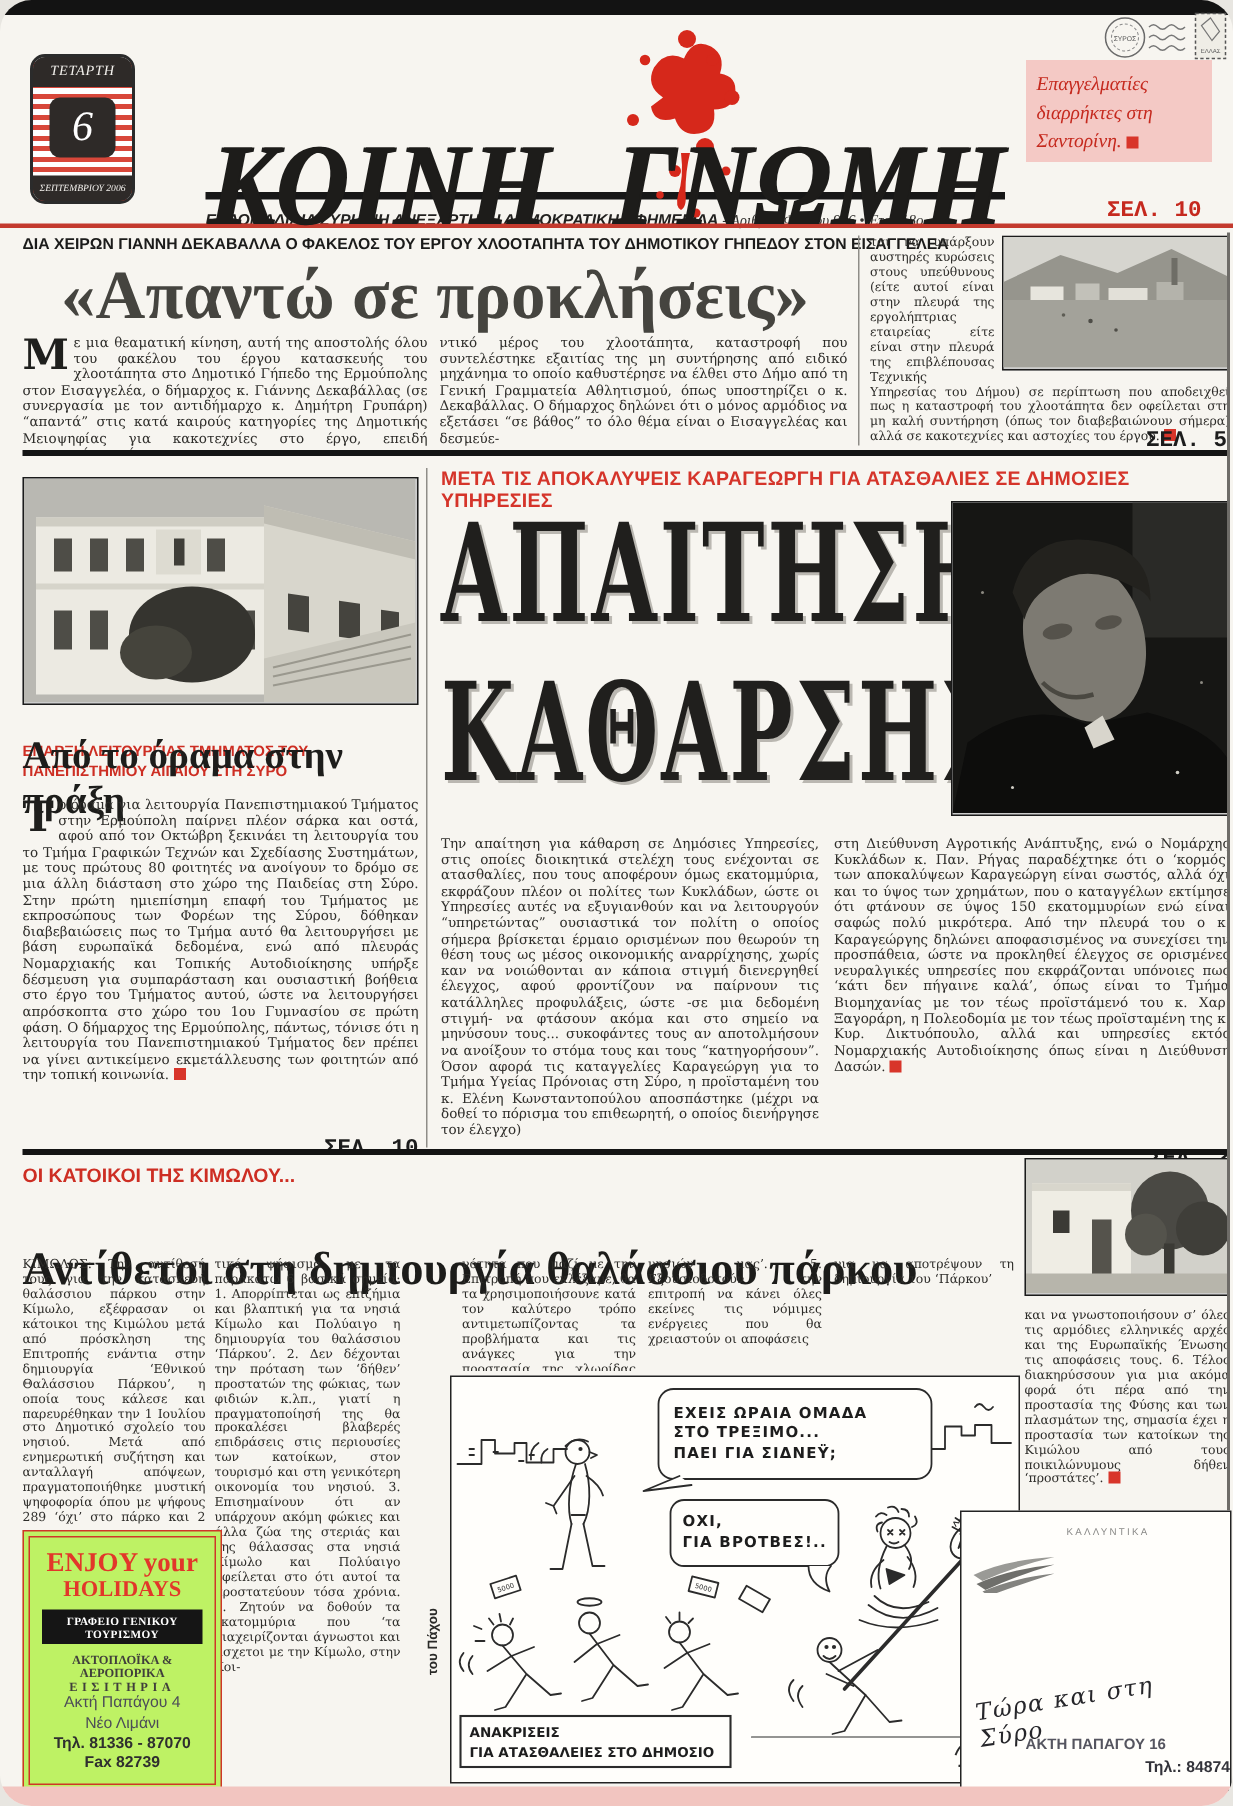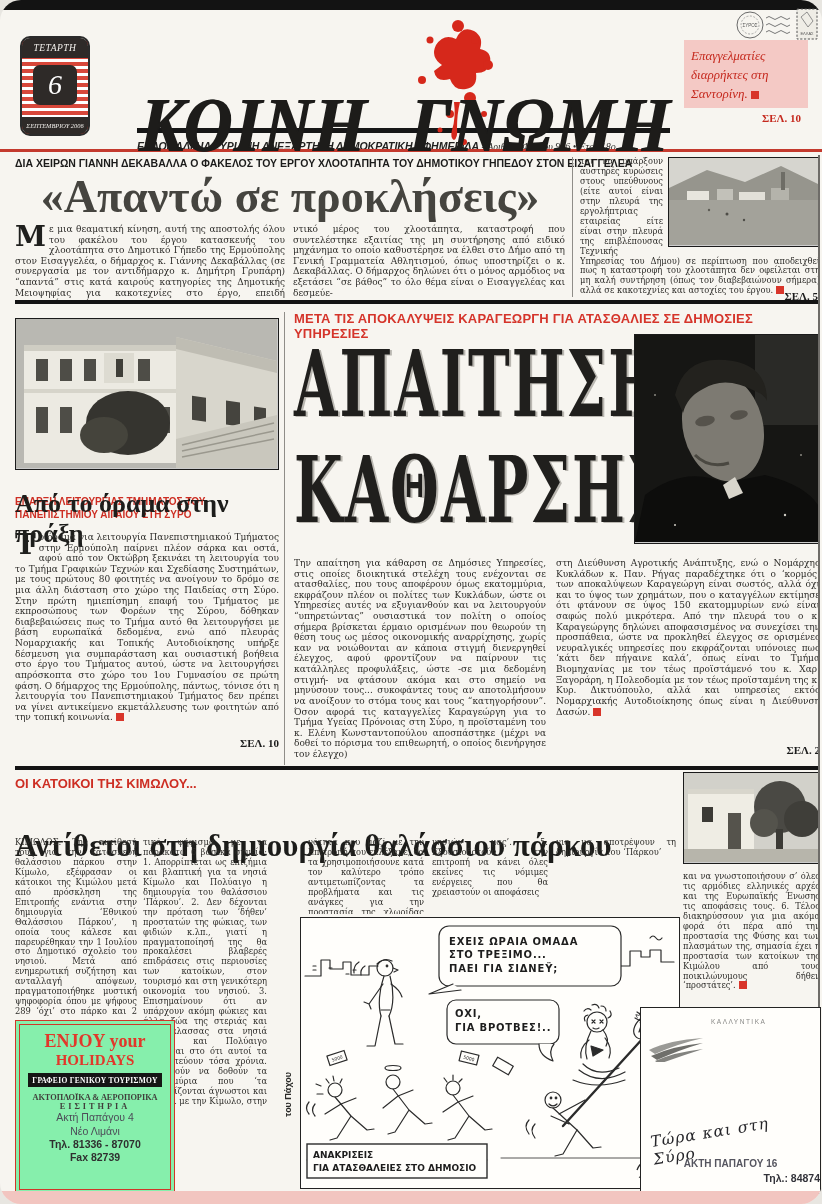--- a/index.html
+++ b/index.html
@@ -4,21 +4,21 @@
 <style>
   html,body{margin:0;padding:0;background:#e8e6e1;}
   #page{position:relative;width:822px;height:1204px;background:#f7f5f0;overflow:hidden;
         font-family:"DejaVu Serif",serif;color:#2e2d2a;border-radius:21px;}
   .abs{position:absolute;}
   .jt{text-align:justify;}
   .body-txt{font-size:9px;line-height:1.18;color:#2e2d2a;}
   .small-txt{font-size:8.3px;line-height:1.2;color:#2e2d2a;}
   .dropcap{float:left;font-size:28px;line-height:23px;font-weight:bold;margin:1px 3px 0 0;color:#1f1f1d;}
   .endsq{display:inline-block;width:8px;height:8px;background:#d8352a;vertical-align:-1px;margin-left:3px;}
-  .pageref{font-weight:bold;font-size:11px;color:#1c1c1c;font-family:Liberation Serif, serif;}
+  .pageref{font-weight:bold;font-size:15px;color:#1c1c1c;font-family:Liberation Mono, monospace;margin-top:20px;}
   .kicker{font-family:"Liberation Sans",sans-serif;font-weight:bold;}
   .photo{border:1.5px solid #1b1b1b;background:#ccc;box-sizing:border-box;}
   .vrule{background:#8f8d88;width:1px;}
   .hrule-black{background:#141414;}
   
   #topbar{left:0;top:0;width:822px;height:10px;background:#131313;}
   #datebox{left:20px;top:36px;width:66px;height:96px;border:2px solid #2b2b2b;border-radius:10px;
            overflow:hidden;background:repeating-linear-gradient(180deg,#ffffff 0 3.5px,#d8473a 3.5px 7px);}
   .dateband{position:absolute;left:0;width:100%;background:#2e2a28;color:#f4f2ee;text-align:center;
             font-style:italic;font-family:"Liberation Serif",serif;}
@@ -78,21 +78,21 @@
   #a4-col6{left:683px;top:872px;width:137px;height:136px;overflow:hidden;}
   #a4-col1{left:15px;top:838px;width:122px;height:178px;overflow:hidden;}
   #a4-col2{left:143px;top:838px;width:124px;height:362px;overflow:hidden;}
   #a4-col3{left:308px;top:838px;width:116px;height:76px;overflow:hidden;}
   #a4-col4{left:432px;top:838px;width:116px;height:76px;overflow:hidden;}
   #a4-col5{left:556px;top:838px;width:120px;height:76px;overflow:hidden;}
   #cartoon-box{left:300px;top:917px;width:380px;height:272px;border:1.5px solid #232323;background:#fffefb;box-sizing:border-box;}
   #cartoon-credit{left:283px;top:1072px;writing-mode:vertical-rl;transform:rotate(180deg);
                   font-family:"Liberation Sans",sans-serif;font-weight:bold;font-size:9px;color:#2a2a28;}
   
-  #ad-travel{left:15px;top:1020px;width:160px;height:174px;background:#86efac;border:1.5px solid #cf3629;box-sizing:border-box;}
+  #ad-travel{left:15px;top:1020px;width:133px;height:174px;background:#bef264;border:1.5px solid #cf3629;box-sizing:border-box;}
   #ad-travel .inner{position:absolute;left:3px;top:3px;right:3px;bottom:3px;border:1px solid #cf3629;text-align:center;}
   .trav-title{font-family:"Liberation Serif",serif;font-weight:bold;font-size:18px;color:#e2372a;line-height:1.1;}
   .trav-bar{margin:5px 8px 0 8px;background:#151515;color:#fff;font-family:"Liberation Serif",serif;
             font-weight:bold;font-size:7.5px;padding:2.5px 0;letter-spacing:.3px;}
   .trav-line{font-family:"Liberation Serif",serif;font-weight:bold;font-size:8.3px;color:#403f3b;margin-top:6px;}
   .trav-line2{font-family:"Liberation Serif",serif;font-weight:bold;font-size:8.3px;color:#403f3b;letter-spacing:3px;}
   .trav-addr{font-family:"Liberation Sans",sans-serif;font-size:10.5px;color:#4c4c58;margin-top:2px;}
   .trav-phone{font-family:"Liberation Sans",sans-serif;font-weight:bold;font-size:10.5px;color:#2f2f2f;margin-top:1px;}
   #ad-hondos{left:640px;top:1007px;width:181px;height:187px;background:#fffefb;border:1.5px solid #232323;box-sizing:border-box;}
   #hondos-small{position:absolute;left:70px;top:10px;font-family:"Liberation Sans",sans-serif;font-size:6.5px;

